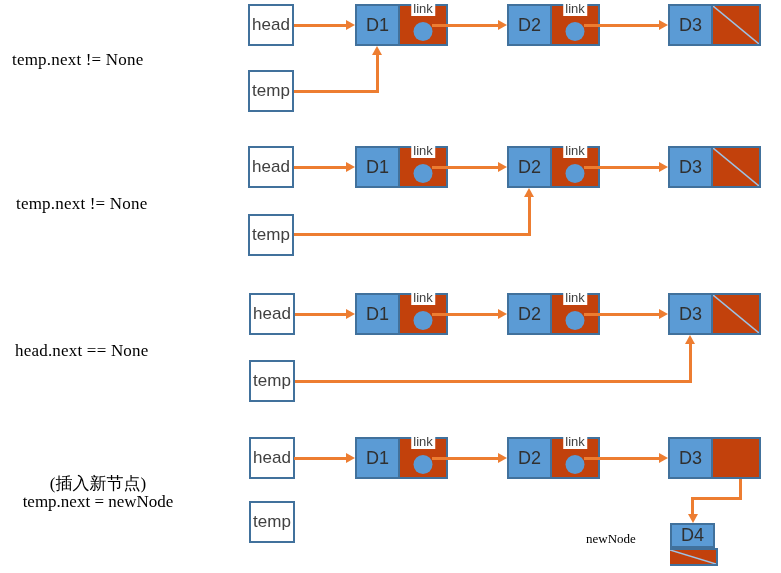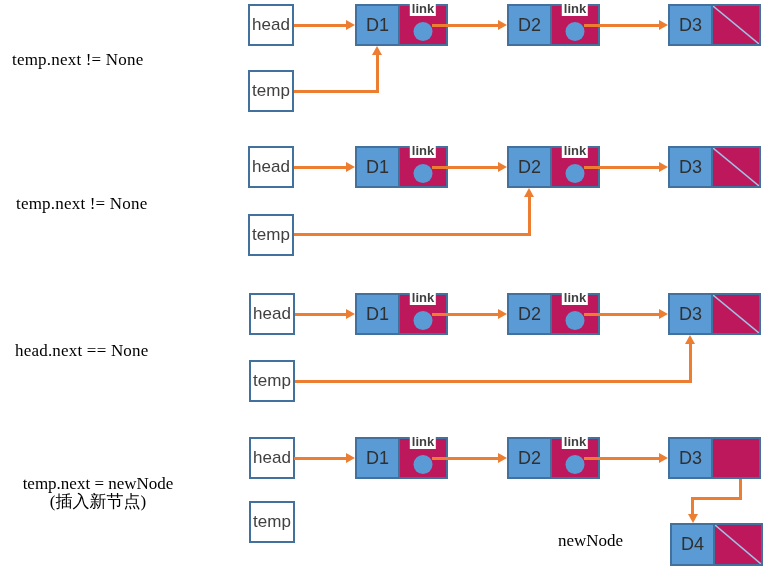--- a/index.html
+++ b/index.html
@@ -23,21 +23,21 @@
   }
   .node { position:absolute; width:93px; height:42px; display:flex; }
   .cell-data {
     width:45px; height:100%; box-sizing:border-box;
     background:var(--node-fill,#5b9bd5); border:2px solid var(--node-border,#41719c);
     display:flex; align-items:center; justify-content:center;
     font-size:18px; color:#303030;
   }
   .cell-link {
     position:relative; width:48px; height:100%; box-sizing:border-box;
-    background:#be185d; border:2px solid var(--node-border,#41719c); border-left:none;font-weight:bold;
+    background:#c2410c; border:2px solid var(--node-border,#41719c); border-left:none;
   }
   .link-label {
     position:absolute; top:-4px; left:50%; transform:translateX(-50%);
     background:#fff; padding:0 2px; font-size:13px; line-height:14px;
     color:var(--label-text,#404040); z-index:2;
   }
   .pointer-dot {
     position:absolute; left:50%; top:16px; transform:translateX(-50%);
     width:19px; height:19px; border-radius:50%;
     background:var(--node-fill,#5b9bd5);
@@ -47,21 +47,21 @@
   .h-line { position:absolute; height:3px; background:var(--arrow,#ed7d31); }
   .v-line { position:absolute; width:3px; background:var(--arrow,#ed7d31); }
   .ah-r { position:absolute; width:0; height:0; border-top:5px solid transparent;
           border-bottom:5px solid transparent; border-left:9px solid var(--arrow,#ed7d31); }
   .ah-u { position:absolute; width:0; height:0; border-left:5px solid transparent;
           border-right:5px solid transparent; border-bottom:9px solid var(--arrow,#ed7d31); }
   .ah-d { position:absolute; width:0; height:0; border-left:5px solid transparent;
           border-right:5px solid transparent; border-top:9px solid var(--arrow,#ed7d31); }
   .newnode-label {
     position:absolute; font-family:"Liberation Serif", serif;
-    font-size:17px; color:#000;
+    font-size:13px; color:#000;margin-left:28px;
   }
 </style>
 </head>
 <body>
 
 <div class="canvas">
 
   <div class="caption" style="left:12px; top:50px;">temp.next != None</div>
 
   <div class="refbox" style="left:248px; top:4px;">
@@ -182,22 +182,22 @@
   <div class="ah-r" style="left:346px; top:309px;"></div>
   <div class="h-line" style="left:432px; top:313px; width:66px;"></div>
   <div class="ah-r" style="left:498px; top:309px;"></div>
   <div class="h-line" style="left:584px; top:313px; width:75px;"></div>
   <div class="ah-r" style="left:659px; top:309px;"></div>
   <div class="h-line" style="left:295px; top:380px; width:397px;"></div>
   <div class="v-line" style="left:689px; top:344px; height:38px;"></div>
   <div class="ah-u" style="left:685px; top:335px;"></div>
 
   <div class="caption-block" style="left:10px; top:475px;">
+    <div>(插入新节点)</div>
     <div>temp.next = newNode</div>
-    <div>(插入新节点)</div>
   </div>
 
   <div class="refbox" style="left:249px; top:437px;">
     <span>head</span>
   </div>
   <div class="refbox" style="left:249px; top:501px;">
     <span>temp</span>
   </div>
 
   <div class="node" style="left:355px; top:437px;">
@@ -225,21 +225,21 @@
   <div class="ah-r" style="left:498px; top:453px;"></div>
   <div class="h-line" style="left:584px; top:457px; width:75px;"></div>
   <div class="ah-r" style="left:659px; top:453px;"></div>
 
   <div class="v-line" style="left:739px; top:479px; height:21px;"></div>
   <div class="h-line" style="left:691px; top:497px; width:51px;"></div>
   <div class="v-line" style="left:691px; top:497px; height:17px;"></div>
   <div class="ah-d" style="left:688px; top:514px;"></div>
 
   <div class="newnode-label" style="left:558px; top:531px;">newNode</div>
-  <div class="node" style="left:670px; top:523px; height:43px;">
+  <div class="node" style="left:670px; top:523px; height:43px;flex-direction:column;">
     <div class="cell-data">D4</div>
     <div class="cell-link">
       <svg class="null-slash" viewBox="0 0 10 10" preserveAspectRatio="none">
           <line x1="0" y1="0" x2="10" y2="10" vector-effect="non-scaling-stroke"></line>
         </svg>
     </div>
   </div>
 
 </div>
 

